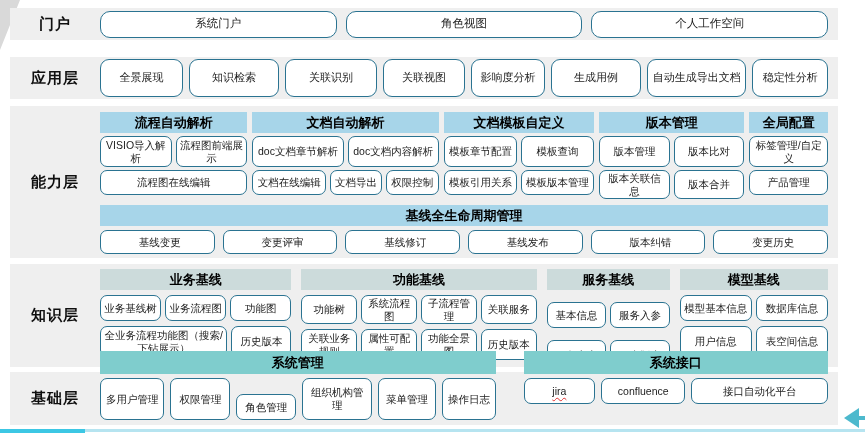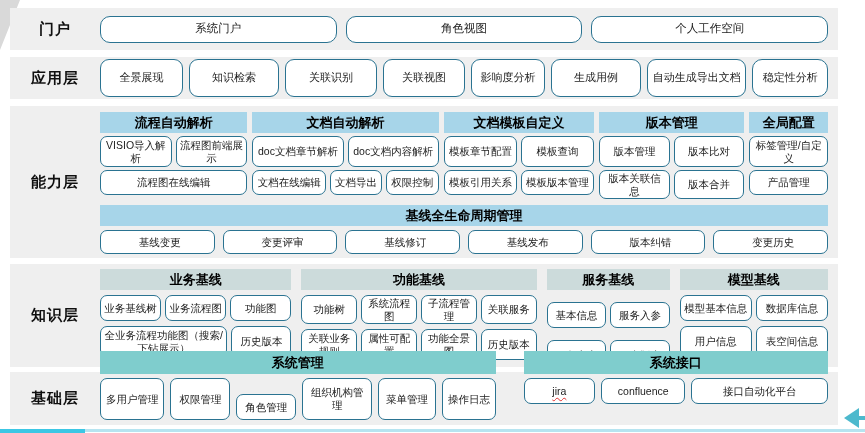--- a/index.html
+++ b/index.html
@@ -48,21 +48,21 @@
              border-right:15px solid var(--arrow,#4db9cd);}
   .arrow-tail{position:absolute;right:0;bottom:13px;width:7px;height:4px;background:var(--arrow,#4db9cd);}
 </style>
 </head>
 <body>
 
 <div class="canvas">
 
   <div class="corner"></div>
 
-  <div class="band" style="top:8px;height:42px;">
+  <div class="band" style="top:8px;height:32px;">
     <div class="blabel">门户</div>
     <div class="bcontent">
       <div class="hrow" style="gap:9px;">
         <div class="box big">系统门户</div>
         <div class="box big">角色视图</div>
         <div class="box big">个人工作空间</div>
       </div>
     </div>
   </div>
 
@@ -70,21 +70,21 @@
     <div class="blabel">应用层</div>
     <div class="bcontent">
       <div class="hrow" style="gap:6px;">
         <div class="box app" style="flex:82;">全景展现</div>
         <div class="box app" style="flex:90;">知识检索</div>
         <div class="box app" style="flex:92;">关联识别</div>
         <div class="box app" style="flex:81;">关联视图</div>
         <div class="box app" style="flex:72;">影响度分析</div>
         <div class="box app" style="flex:90;">生成用例</div>
         <div class="box app" style="flex:100;">自动生成导出文档</div>
-        <div class="box app" style="flex:74;border-radius:10px;">稳定性分析</div>
+        <div class="box app" style="flex:74;">稳定性分析</div>
       </div>
     </div>
   </div>
 
   <div class="band" style="top:106px;height:152px;">
     <div class="blabel">能力层</div>
     <div class="bcontent" style="justify-content:flex-start;padding-top:6px;">
       <div class="hrow cap-groups">
 
         <div class="group" style="flex:150;">

